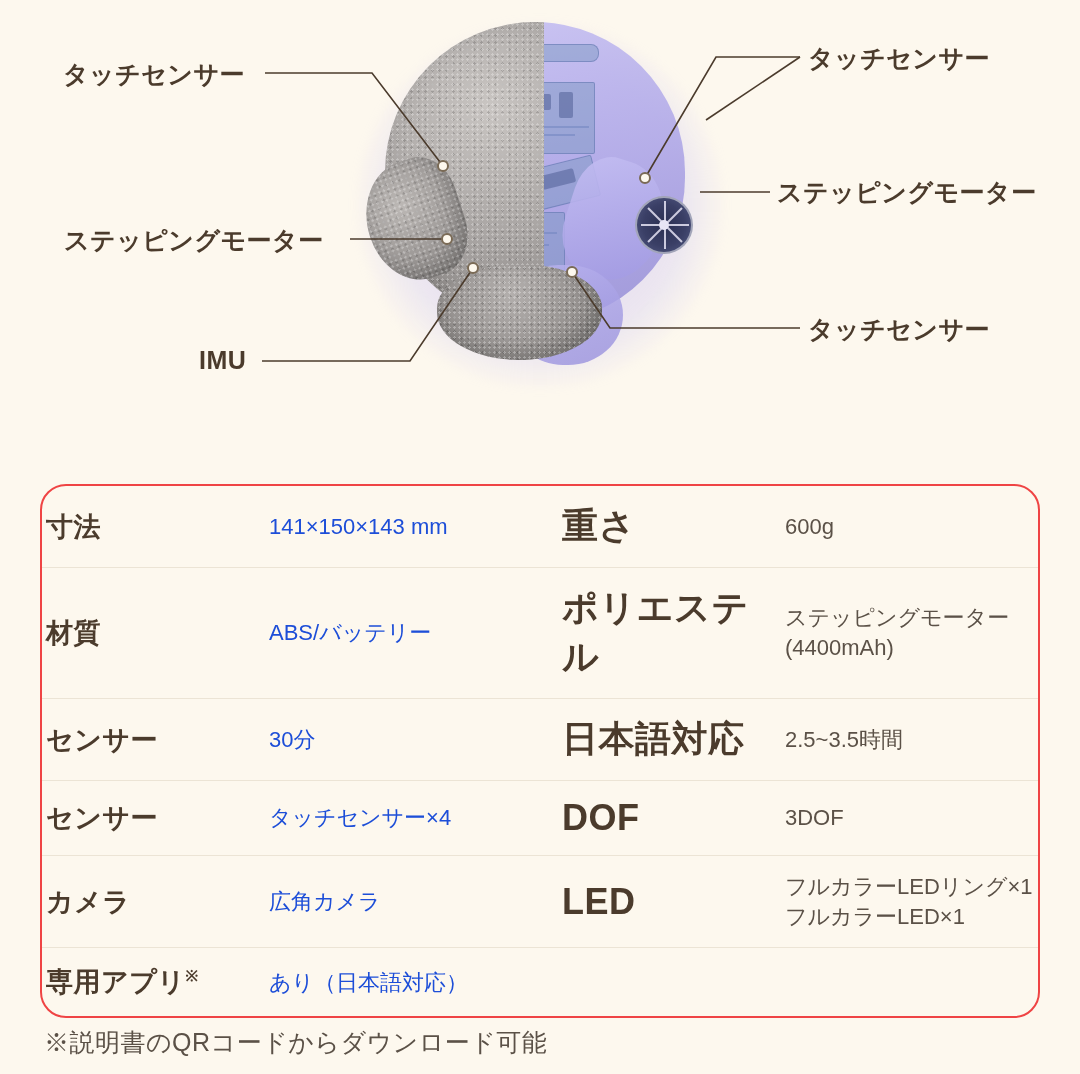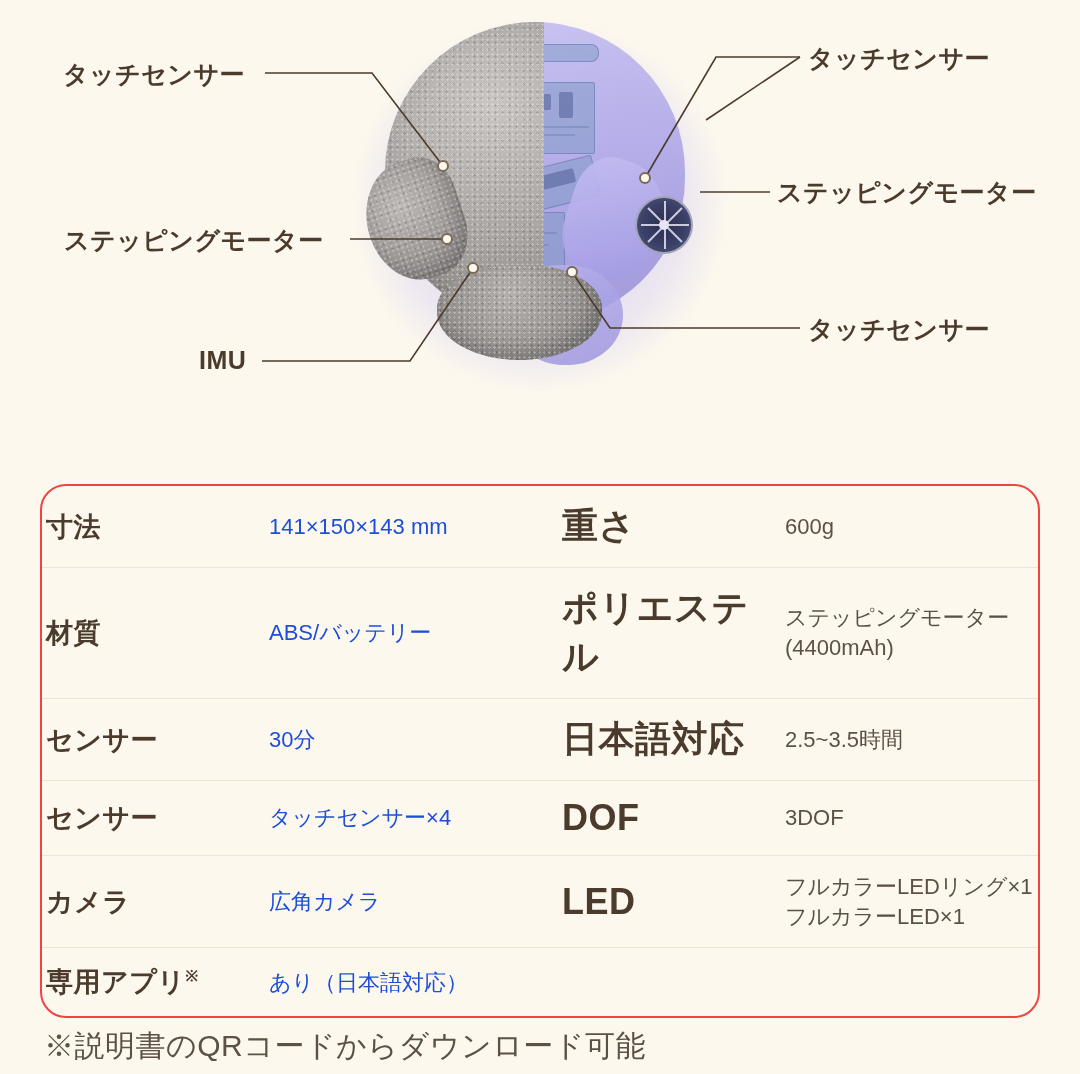--- a/index.html
+++ b/index.html
@@ -253,21 +253,21 @@
     line-height: 1.35;
   }
   .sup {
     font-size: 15px;
     vertical-align: super;
   }
   #footnote {
     position: absolute;
     left: 44px;
     top: 1026px;
-    font-size: 30px;
+    font-size: 25px;
     color: #5b5147;
     letter-spacing: 0.5px;
   }
 </style>
 </head>
 <body>
 
 <div id="diagram">
 
   <div class="robot">

